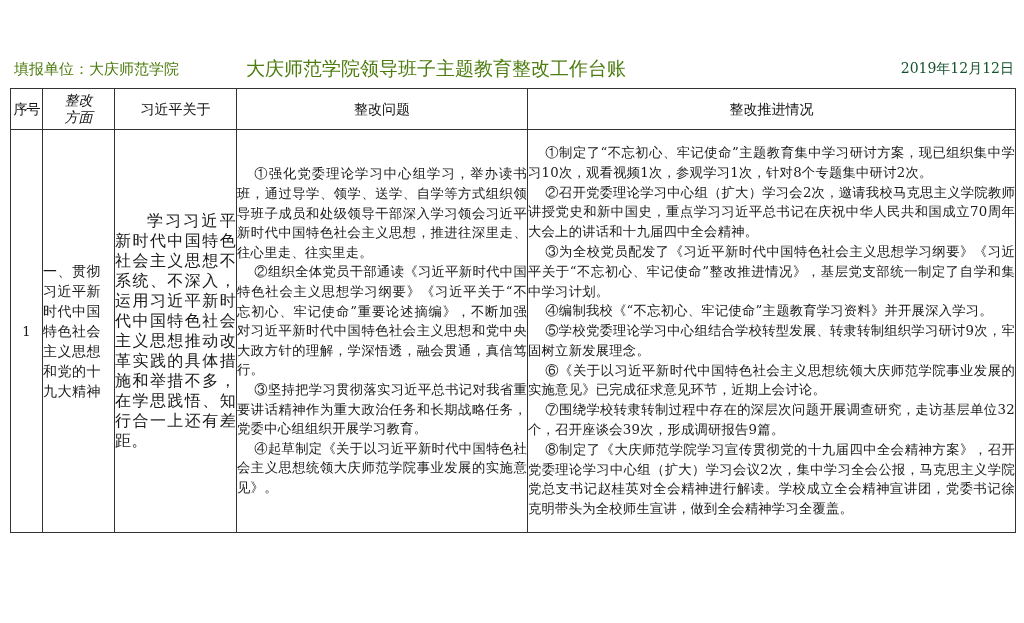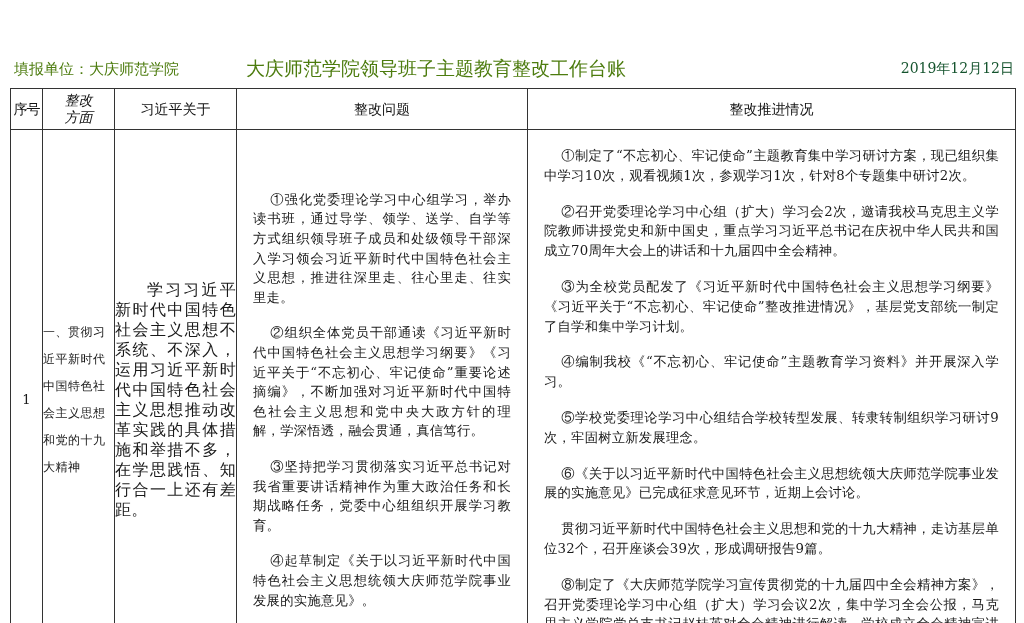--- a/index.html
+++ b/index.html
@@ -64,22 +64,22 @@
       height: 40px;
       line-height: 17px;
       color: #111;
     }
     th.col-seq { font-size: 13px; letter-spacing: -1px; }
     td.cell-seq {
       text-align: center;
       font-size: 13px;
     }
     td.cell-aspect {
-      font-size: 12px;
-      line-height: 27px;
+      font-size: 14px;
+      line-height: 20px;
       padding: 0 2px 0 4px;
       letter-spacing: 0.5px;
     }
     td.cell-problem {
       font-size: 16px;
       line-height: 20px;
       padding: 0 3px 0 4px;
       text-align: justify;
       letter-spacing: 0.3px;
     }
@@ -94,21 +94,21 @@
     }
     td.cell-progress {
       font-size: 13.3px;
       line-height: 19.8px;
       padding: 0 4px 0 3px;
       letter-spacing: 0.25px;
       vertical-align: middle;
     }
     .para {
       text-indent: 1.3em;
-      margin: 16px;
+      margin: 0;
       text-align: justify;
     }
   </style>
 </head>
 <body>
 
 <div class="doc-title">大庆师范学院领导班子主题教育整改工作台账</div>
 
 <div class="meta-unit"><span>填报单位：</span><span>大庆师范学院</span></div>
 
@@ -146,18 +146,18 @@
         <p class="para">③坚持把学习贯彻落实习近平总书记对我省重要讲话精神作为重大政治任务和长期战略任务，党委中心组组织开展学习教育。</p>
         <p class="para">④起草制定《关于以习近平新时代中国特色社会主义思想统领大庆师范学院事业发展的实施意见》。</p>
       </td>
       <td class="cell-progress">
         <p class="para">①制定了“不忘初心、牢记使命”主题教育集中学习研讨方案，现已组织集中学习10次，观看视频1次，参观学习1次，针对8个专题集中研讨2次。</p>
         <p class="para">②召开党委理论学习中心组（扩大）学习会2次，邀请我校马克思主义学院教师讲授党史和新中国史，重点学习习近平总书记在庆祝中华人民共和国成立70周年大会上的讲话和十九届四中全会精神。</p>
         <p class="para">③为全校党员配发了《习近平新时代中国特色社会主义思想学习纲要》《习近平关于“不忘初心、牢记使命”整改推进情况》，基层党支部统一制定了自学和集中学习计划。</p>
         <p class="para">④编制我校《“不忘初心、牢记使命”主题教育学习资料》并开展深入学习。</p>
         <p class="para">⑤学校党委理论学习中心组结合学校转型发展、转隶转制组织学习研讨9次，牢固树立新发展理念。</p>
         <p class="para">⑥《关于以习近平新时代中国特色社会主义思想统领大庆师范学院事业发展的实施意见》已完成征求意见环节，近期上会讨论。</p>
-        <p class="para">贯彻习近平新时代中国特色社会主义思想和党的十九大精神，走访基层单位32个，召开座谈会39次，形成调研报告9篇。</p>
+        <p class="para">⑦围绕学校转隶转制过程中存在的深层次问题开展调查研究，走访基层单位32个，召开座谈会39次，形成调研报告9篇。</p>
         <p class="para">⑧制定了《大庆师范学院学习宣传贯彻党的十九届四中全会精神方案》，召开党委理论学习中心组（扩大）学习会议2次，集中学习全会公报，马克思主义学院党总支书记赵桂英对全会精神进行解读。学校成立全会精神宣讲团，党委书记徐克明带头为全校师生宣讲，做到全会精神学习全覆盖。</p>
       </td>
     </tr>
   </tbody>
 </table>
 
 </body></html>

